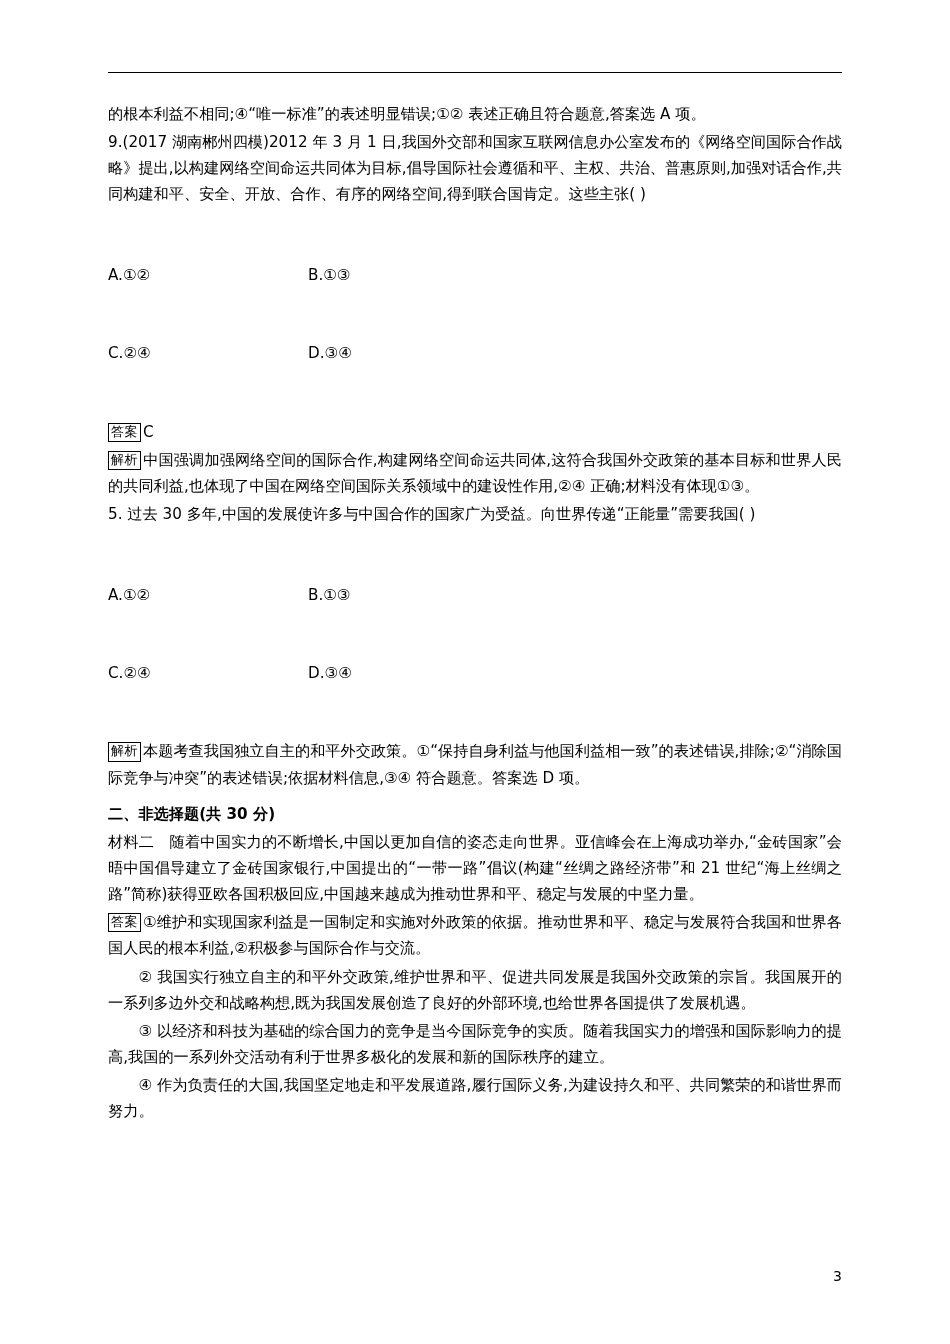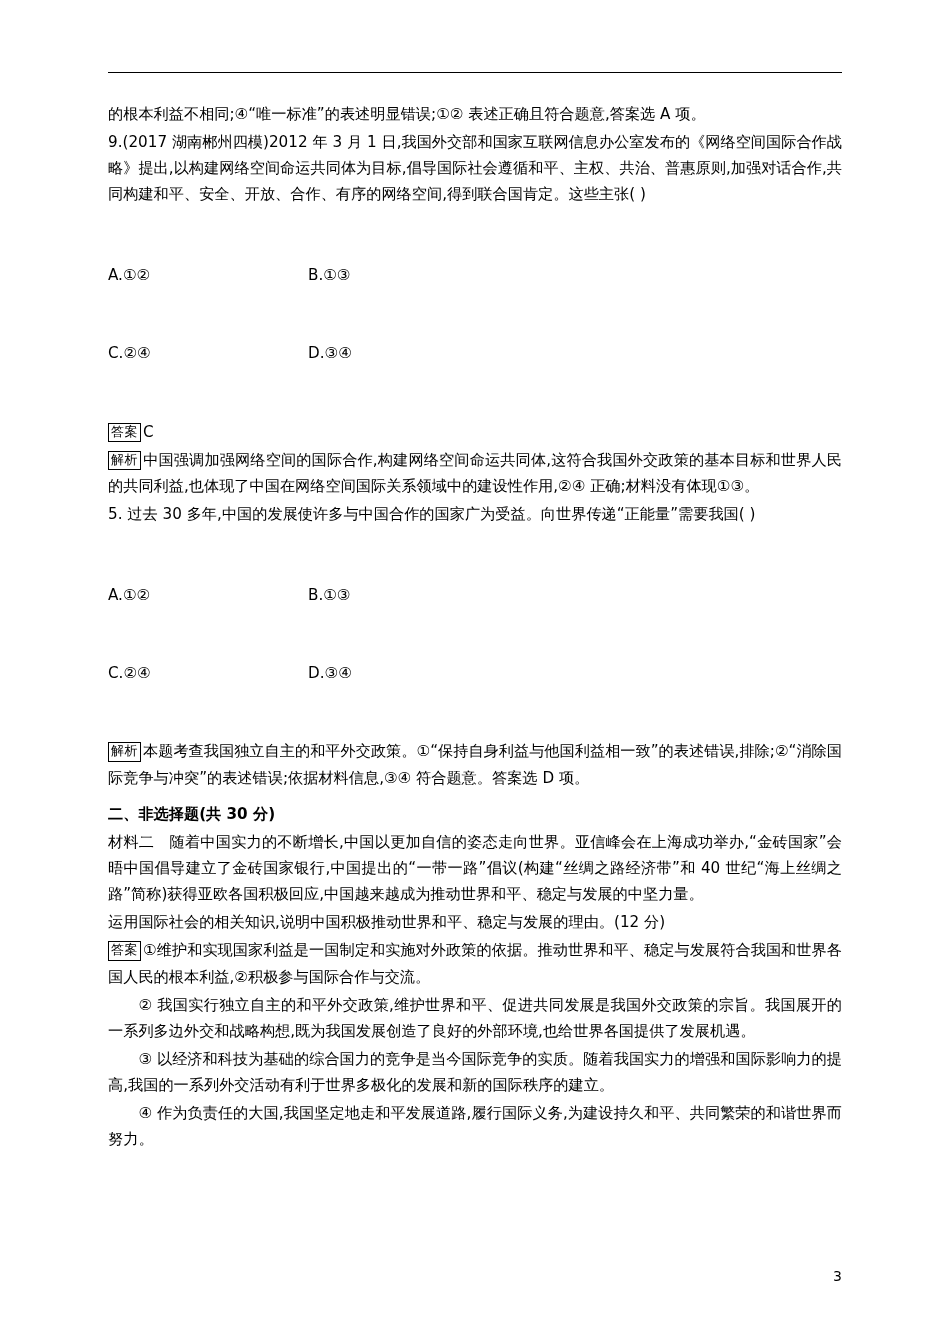--- a/index.html
+++ b/index.html
@@ -100,22 +100,21 @@
       <div class="opts">
         <span class="opt-row"><span class="opt-a">A.①②</span><span>B.①③</span></span>
         <span class="opt-row"><span class="opt-a">C.②④</span><span>D.③④</span></span>
       </div>
       <p class="para"><span class="tag">解析</span><span>本题考查我国独立自主的和平外交政策。①“保持自身利益与他国利益相一致”的表述错误,排除;②“消除国际竞争与冲突”的表述错误;依据材料信息,③④ 符合题意。答案选 D 项。</span></p>
     </div>
 
     <p class="para section-head">二、非选择题(共 30 分)</p>
 
     <div class="q-block">
-      <p class="para">材料二　随着中国实力的不断增长,中国以更加自信的姿态走向世界。亚信峰会在上海成功举办,“金砖国家”会晤中国倡导建立了金砖国家银行,中国提出的“一带一路”倡议(构建“丝绸之路经济带”和 40 世纪“海上丝绸之路”简称)获得亚欧各国积极回应,中国越来越成为推动世界和平、稳定与发展的中坚力量。</p>
-      <p class="para">运用国际社会的相关知识,说明中国积极推动世界和平、稳定与发展的理由。(12 分)</p>
+      <p class="para">材料二　随着中国实力的不断增长,中国以更加自信的姿态走向世界。亚信峰会在上海成功举办,“金砖国家”会晤中国倡导建立了金砖国家银行,中国提出的“一带一路”倡议(构建“丝绸之路经济带”和 21 世纪“海上丝绸之路”简称)获得亚欧各国积极回应,中国越来越成为推动世界和平、稳定与发展的中坚力量。</p>
       <p class="para"><span class="tag">答案</span><span>①维护和实现国家利益是一国制定和实施对外政策的依据。推动世界和平、稳定与发展符合我国和世界各国人民的根本利益,②积极参与国际合作与交流。</span></p>
       <p class="para sub-indent">② 我国实行独立自主的和平外交政策,维护世界和平、促进共同发展是我国外交政策的宗旨。我国展开的一系列多边外交和战略构想,既为我国发展创造了良好的外部环境,也给世界各国提供了发展机遇。</p>
       <p class="para sub-indent">③ 以经济和科技为基础的综合国力的竞争是当今国际竞争的实质。随着我国实力的增强和国际影响力的提高,我国的一系列外交活动有利于世界多极化的发展和新的国际秩序的建立。</p>
       <p class="para sub-indent">④ 作为负责任的大国,我国坚定地走和平发展道路,履行国际义务,为建设持久和平、共同繁荣的和谐世界而努力。</p>
     </div>
 
   </div>
 
   <div class="page-number">3</div>
 

